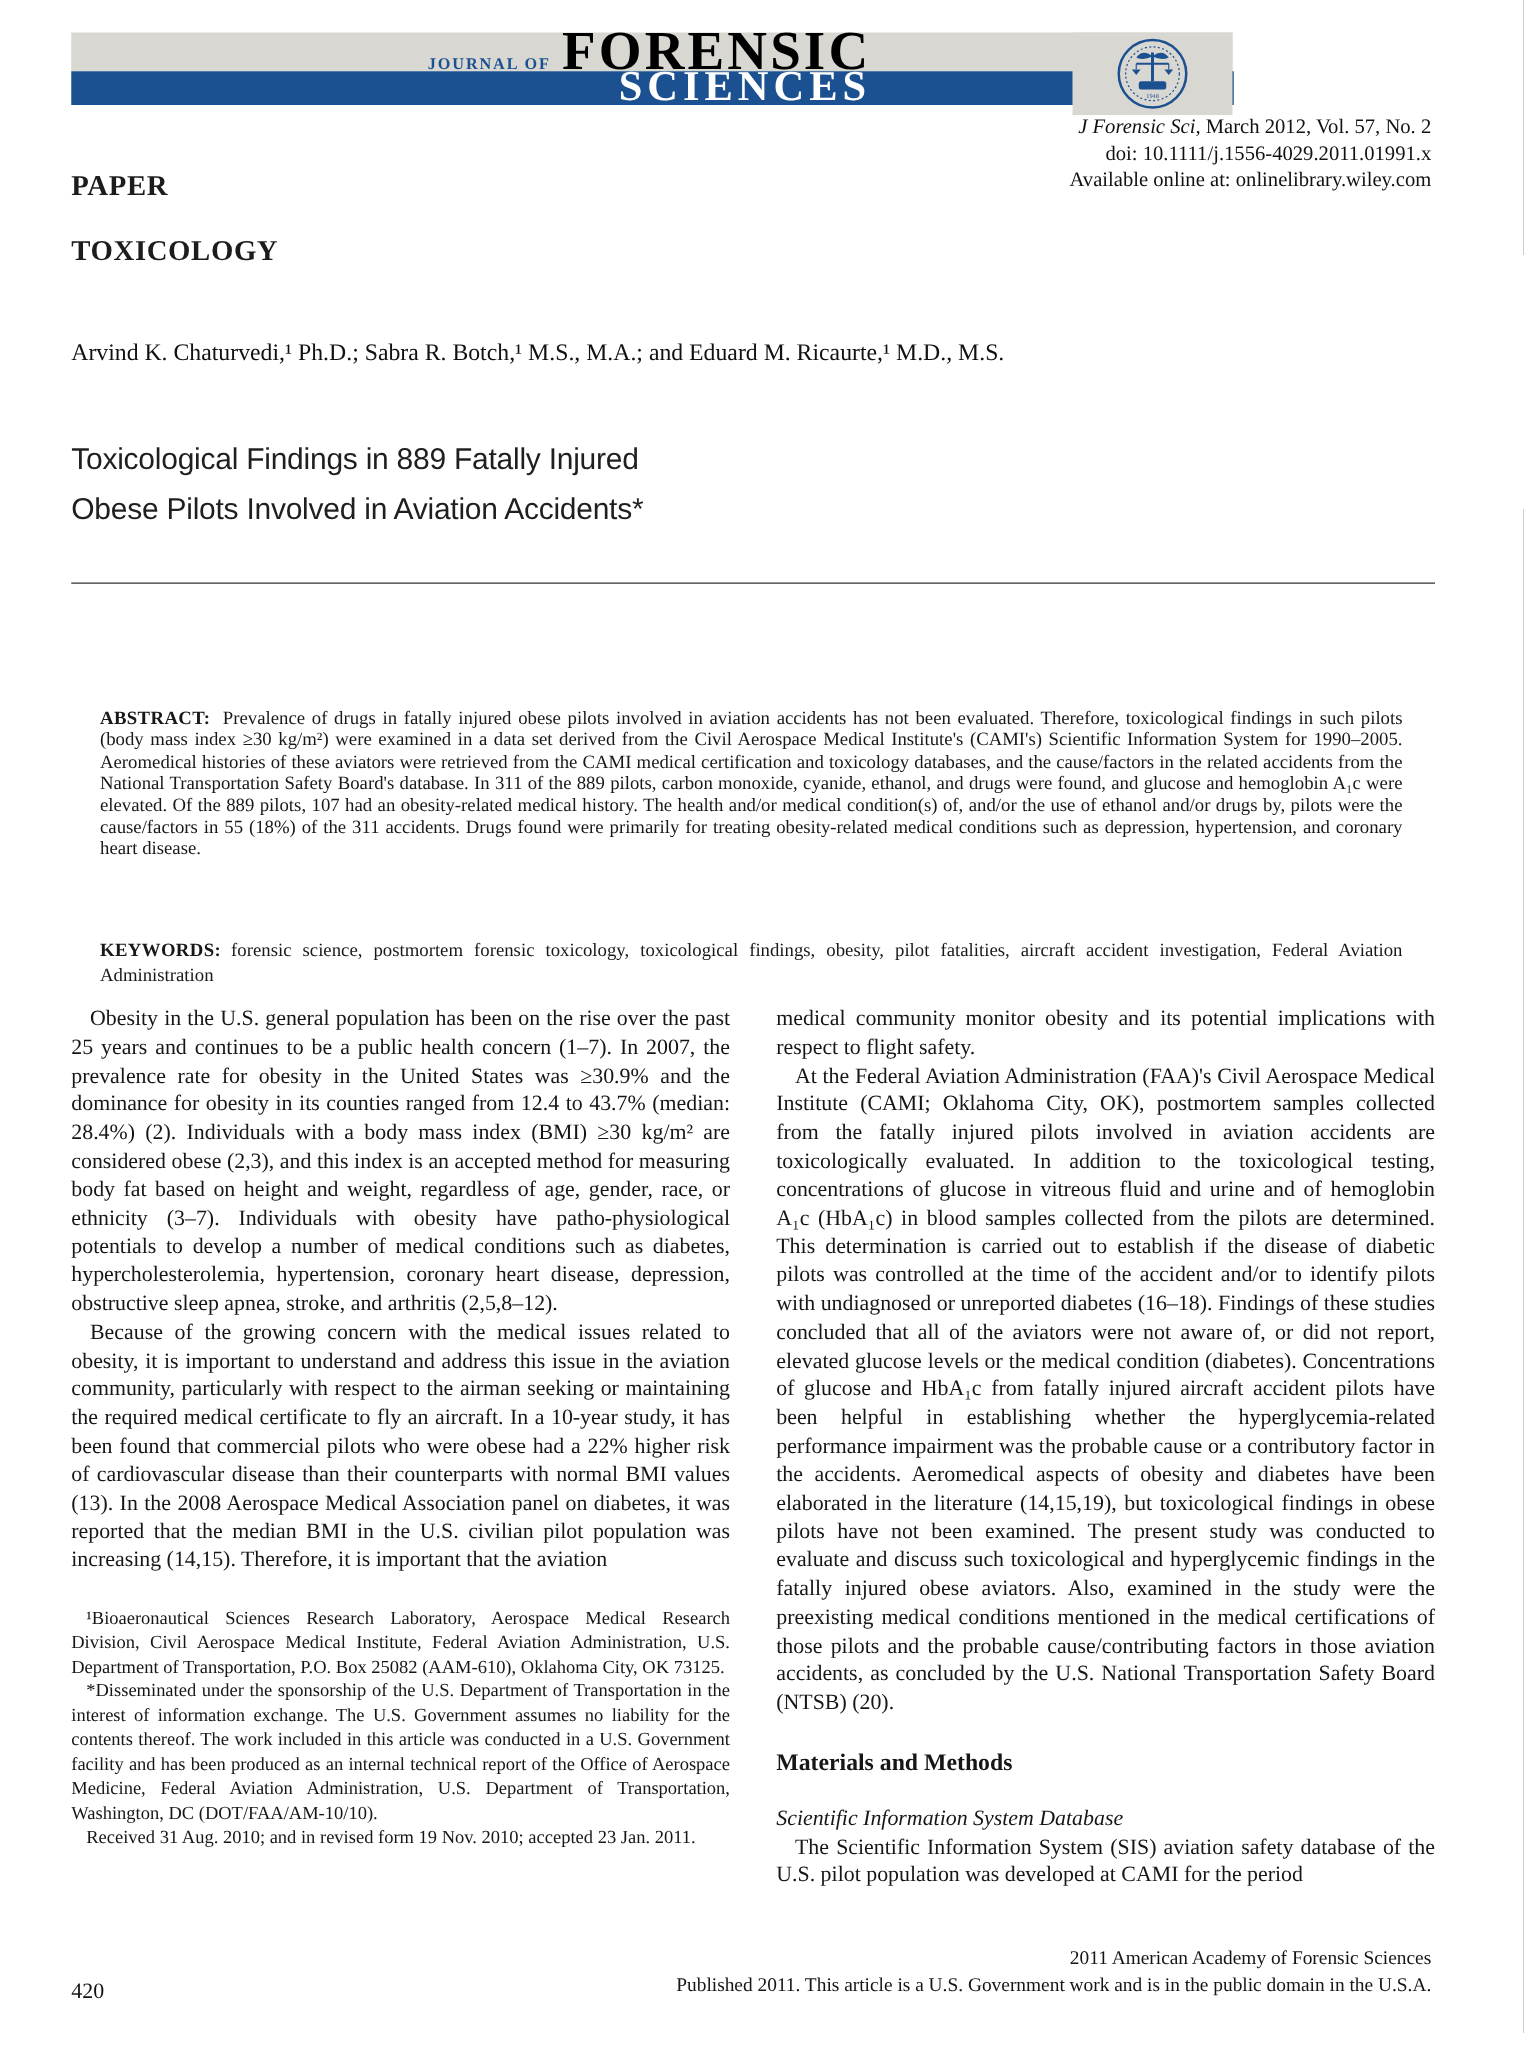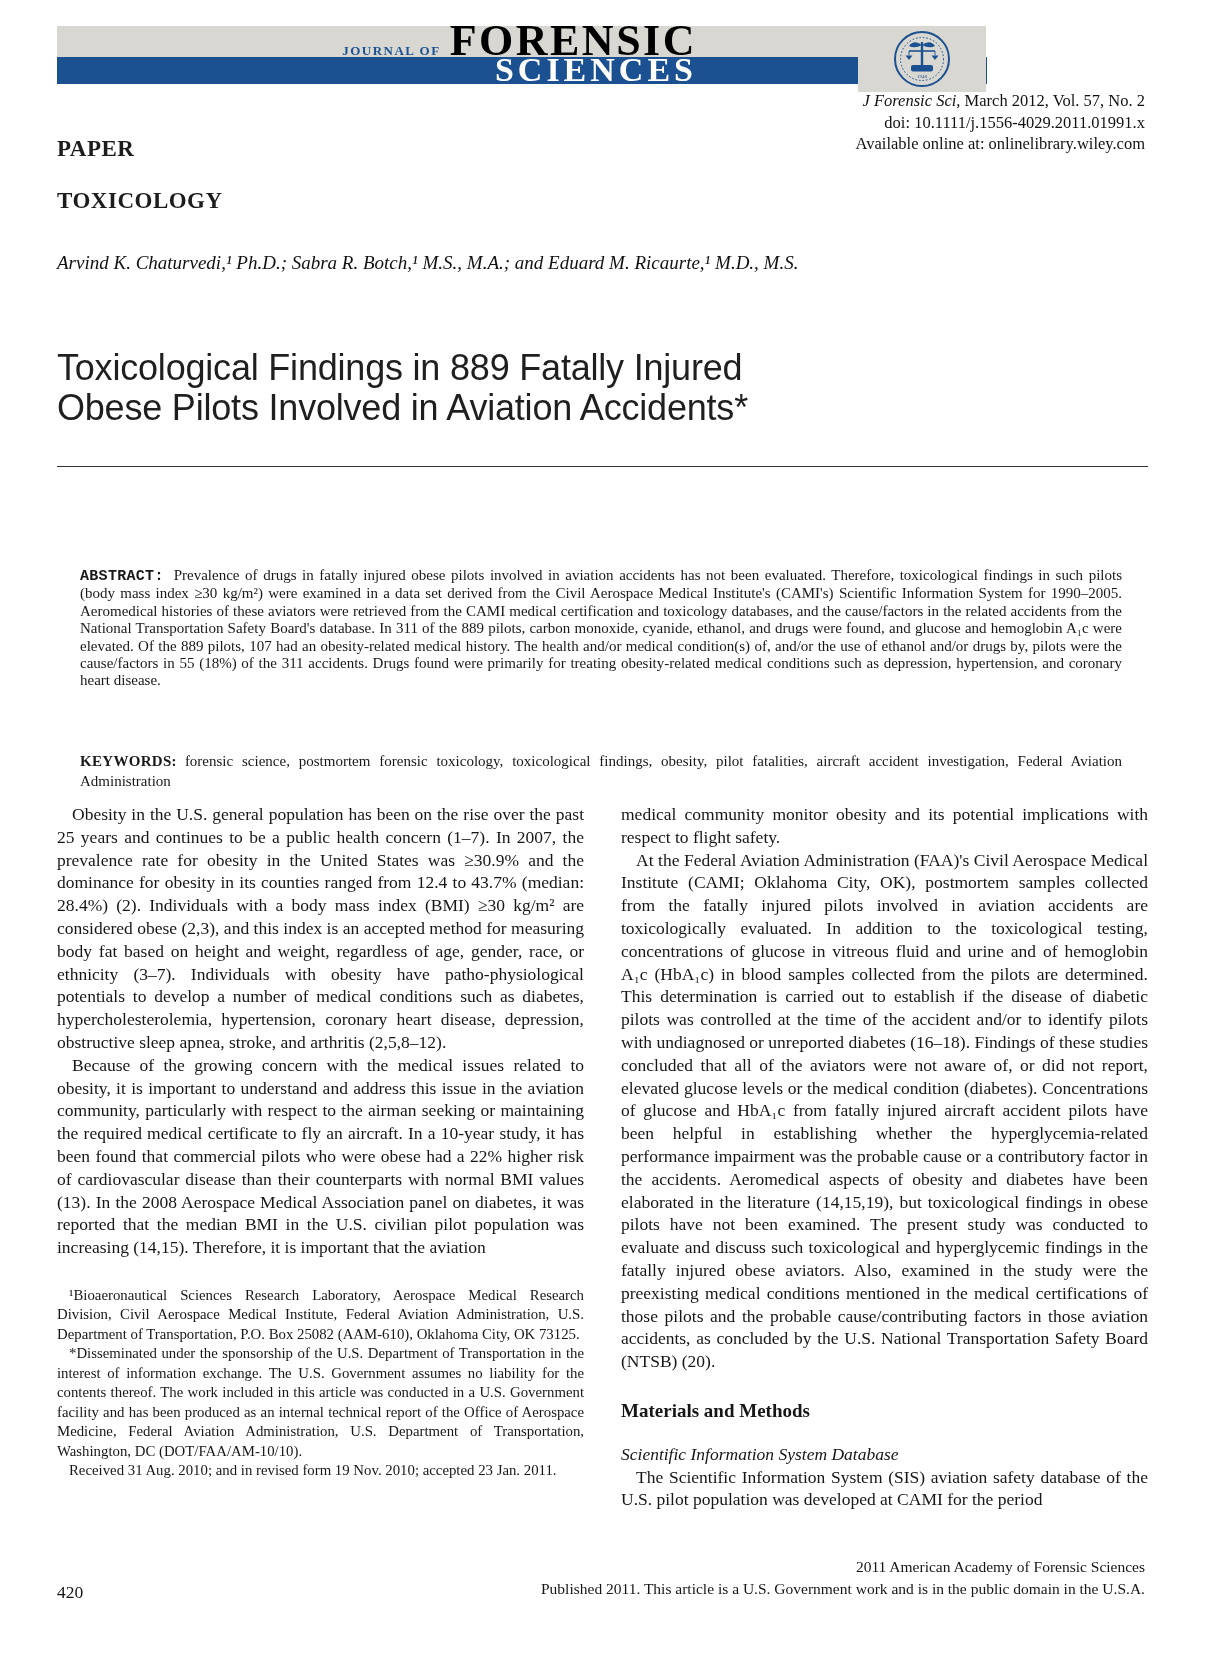--- a/index.html
+++ b/index.html
@@ -17,28 +17,28 @@
   .forensic{font-size:44px;font-weight:700;letter-spacing:2.5px;color:#000000;line-height:29px;}
   .sciences{height:27px;display:flex;justify-content:flex-end;}
   .sciences span{font-size:34px;font-weight:700;letter-spacing:4px;color:#ffffff;line-height:25px;}
   .seal-box{position:absolute;right:0;top:0;width:128px;height:66px;background:#d9d7d1;
     display:flex;align-items:center;justify-content:center;}
   
   .citation{position:absolute;top:90px;right:74px;text-align:right;font-size:16.5px;line-height:21.5px;color:#111;}
   .citation .it{font-style:italic;}
   .paper-label{position:absolute;left:57px;top:136px;font-size:23px;font-weight:700;letter-spacing:0.5px;}
   .category-label{position:absolute;left:57px;top:188px;font-size:23px;font-weight:700;letter-spacing:0.5px;}
-  .authors{position:absolute;left:57px;top:252px;font-size:19px;font-style:italic;color:#111;}
+  .authors{position:absolute;left:57px;top:272px;font-size:19px;color:#111;}
   .article-title{position:absolute;left:57px;top:348px;font-family:"Liberation Sans",sans-serif;
-    font-size:36px;line-height:40px;font-weight:400;letter-spacing:-0.2px;color:#1f1f1f;}
+    font-size:24px;line-height:40px;font-weight:400;letter-spacing:-0.2px;color:#1f1f1f;}
   .title-rule{position:absolute;left:57px;top:466px;width:1091px;height:0;border-top:1.6px solid #333;}
   
   .abstract{position:absolute;left:80px;top:552px;width:1042px;font-size:15px;line-height:17.4px;
     text-align:justify;color:#181818;}
-  .abstract .lbl{font-weight:700;margin-right:10px;letter-spacing:0.3px;font-family:Liberation Mono, monospace;}
+  .abstract .lbl{font-weight:700;margin-right:10px;letter-spacing:0.3px;}
   .keywords{position:absolute;left:80px;top:737px;width:1042px;font-size:15px;line-height:19.5px;
     text-align:justify;color:#181818;}
   .keywords .lbl{font-weight:700;margin-right:8px;letter-spacing:0.3px;}
   
   .columns{position:absolute;left:57px;top:803px;width:1091px;display:flex;gap:37px;}
   .col{width:527px;font-size:17.5px;line-height:22.8px;text-align:justify;color:#161616;}
   .col p{margin:0;}
   .col p.indent{text-indent:15px;}
   .footnotes{margin-top:27px;font-size:14.8px;line-height:19.5px;}
   .footnotes p{text-indent:12px;margin:0;}

